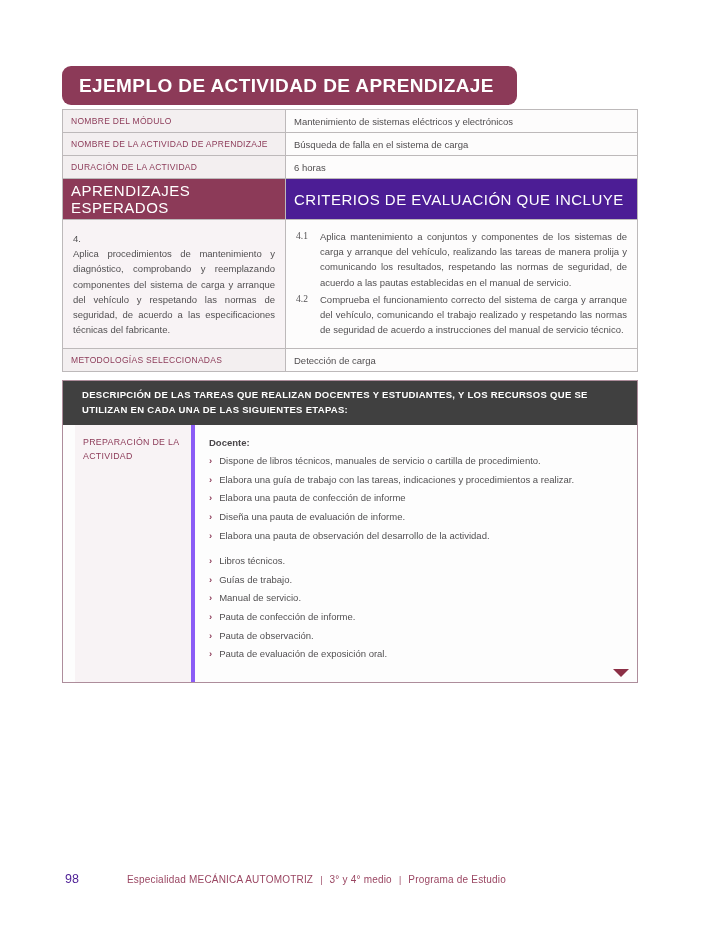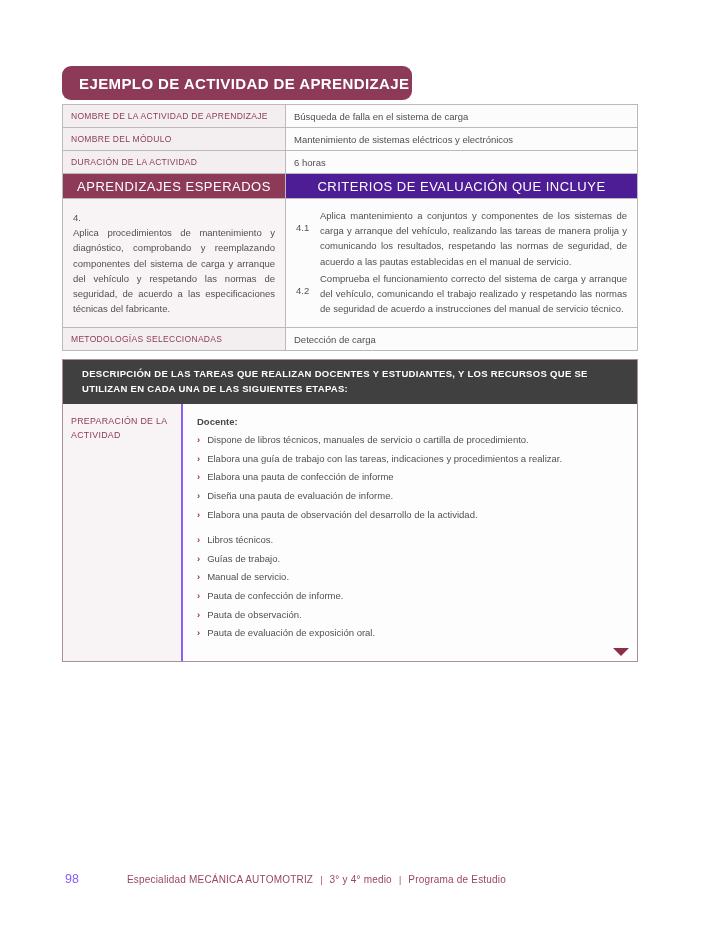--- a/index.html
+++ b/index.html
@@ -12,22 +12,22 @@
     overflow:hidden;
   }
   .content { position:absolute; left:62px; top:66px; width:576px; }
 
   
   .badge {
     display:inline-block;
     background:#8C3A58;
     color:#fff;
     border-radius:9px;
-    padding:9px 3px 8px 17px;
-    font-size:15px;
+    padding:9px 23px 8px 17px;
+    font-size:19px;
     font-weight:bold;
     letter-spacing:0.4px;
     margin-bottom:4px;
   }
 
   
   table.info {
     width:100%;
     border-collapse:collapse;
     border:1.5px solid #AD8D9B;
@@ -46,23 +46,23 @@
     letter-spacing:0.3px;
   }
   td.value-cell {
     background:#FDFCFC;
     color:#514E50;
     font-size:9.5px;
   }
 
   
   td.hdr {
-    text-align:center;
+    text-align:left;
     color:#ffffff;
-    font-size:13px;
+    font-size:15px;
     letter-spacing:0.5px;
     height:25px !important;
   }
   td.hdr-left  { background:#8C3A58; }
   td.hdr-right { background:#4c1d95; }
 
   
   td.body-left {
     background:#F8F3F5;
     vertical-align:top;
@@ -75,43 +75,44 @@
   td.body-right {
     background:#FDFCFC;
     vertical-align:top;
     padding:9px 10px !important;
     color:#525052;
     font-size:9.5px;
     line-height:1.6;
     text-align:justify;
   }
   .criterion { position:relative; padding-left:24px; margin-bottom:2px; }
-  .criterion .num { position:absolute; left:0; top:12px; }
+  .criterion .num { position:absolute; left:0; top:0;font-family:Liberation Serif, serif; }
 
   
   .desc-wrap { margin-top:8px; border:1.5px solid #AD8D9B; }
   .band {
     background:#404040;
     color:#ffffff;
     font-size:9.5px;
     font-weight:bold;
     letter-spacing:0.3px;
     line-height:1.55;
     padding:7px 19px;
   }
   .prep { display:flex; align-items:stretch; background:#FDFDFD; }
   .prep-left {
     width:120px; flex:0 0 120px;
     background:#F8F3F5;
-    border-right:2px solid #8b5cf6;
+    border-right:4px solid #8b5cf6;
     color:#8C3A58;
     font-size:8.8px;
     letter-spacing:0.3px;
     padding:10px 8px;
     line-height:1.6;
+    margin-left:12px;
   }
   .prep-right {
     flex:1;
     padding:10px 14px 16px 14px;
     color:#525052;
     font-size:9.5px;
     line-height:1.6;
     position:relative;
   }
   .group-heading { font-weight:bold; color:#4A474A; margin-bottom:3px; }
@@ -129,41 +130,41 @@
   }
 
   
   .footer {
     position:absolute;
     left:65px; top:872px;
     display:flex;
     align-items:baseline;
     color:#9A4662;
   }
-  .page-num { font-size:12.5px; margin-right:48px; color:#8b5cf6; }
+  .page-num { font-size:12.5px; margin-right:48px; color:#4c1d95; }
   .footer-text { font-size:10px; letter-spacing:0.2px; }
   .footer-sep { margin:0 7px; font-size:8.5px; }
 </style>
 </head>
 <body>
 
 <div class="page">
   <div class="content">
 
     <div class="badge">EJEMPLO DE ACTIVIDAD DE APRENDIZAJE</div>
 
     <table class="info">
       <tbody>
           <tr>
+        <td class="label-cell">NOMBRE DEL MÓDULO</td>
+        <td class="value-cell">Mantenimiento de sistemas eléctricos y electrónicos</td>
+      </tr>
+      <tr>
         <td class="label-cell">NOMBRE DE LA ACTIVIDAD DE APRENDIZAJE</td>
         <td class="value-cell">Búsqueda de falla en el sistema de carga</td>
-      </tr>
-      <tr>
-        <td class="label-cell">NOMBRE DEL MÓDULO</td>
-        <td class="value-cell">Mantenimiento de sistemas eléctricos y electrónicos</td>
       </tr>
       <tr>
         <td class="label-cell">DURACIÓN DE LA ACTIVIDAD</td>
         <td class="value-cell">6 horas</td>
       </tr>
 
       <tr>
         <td class="hdr hdr-left">APRENDIZAJES ESPERADOS</td>
         <td class="hdr hdr-right">CRITERIOS DE EVALUACIÓN QUE INCLUYE</td>
       </tr>

